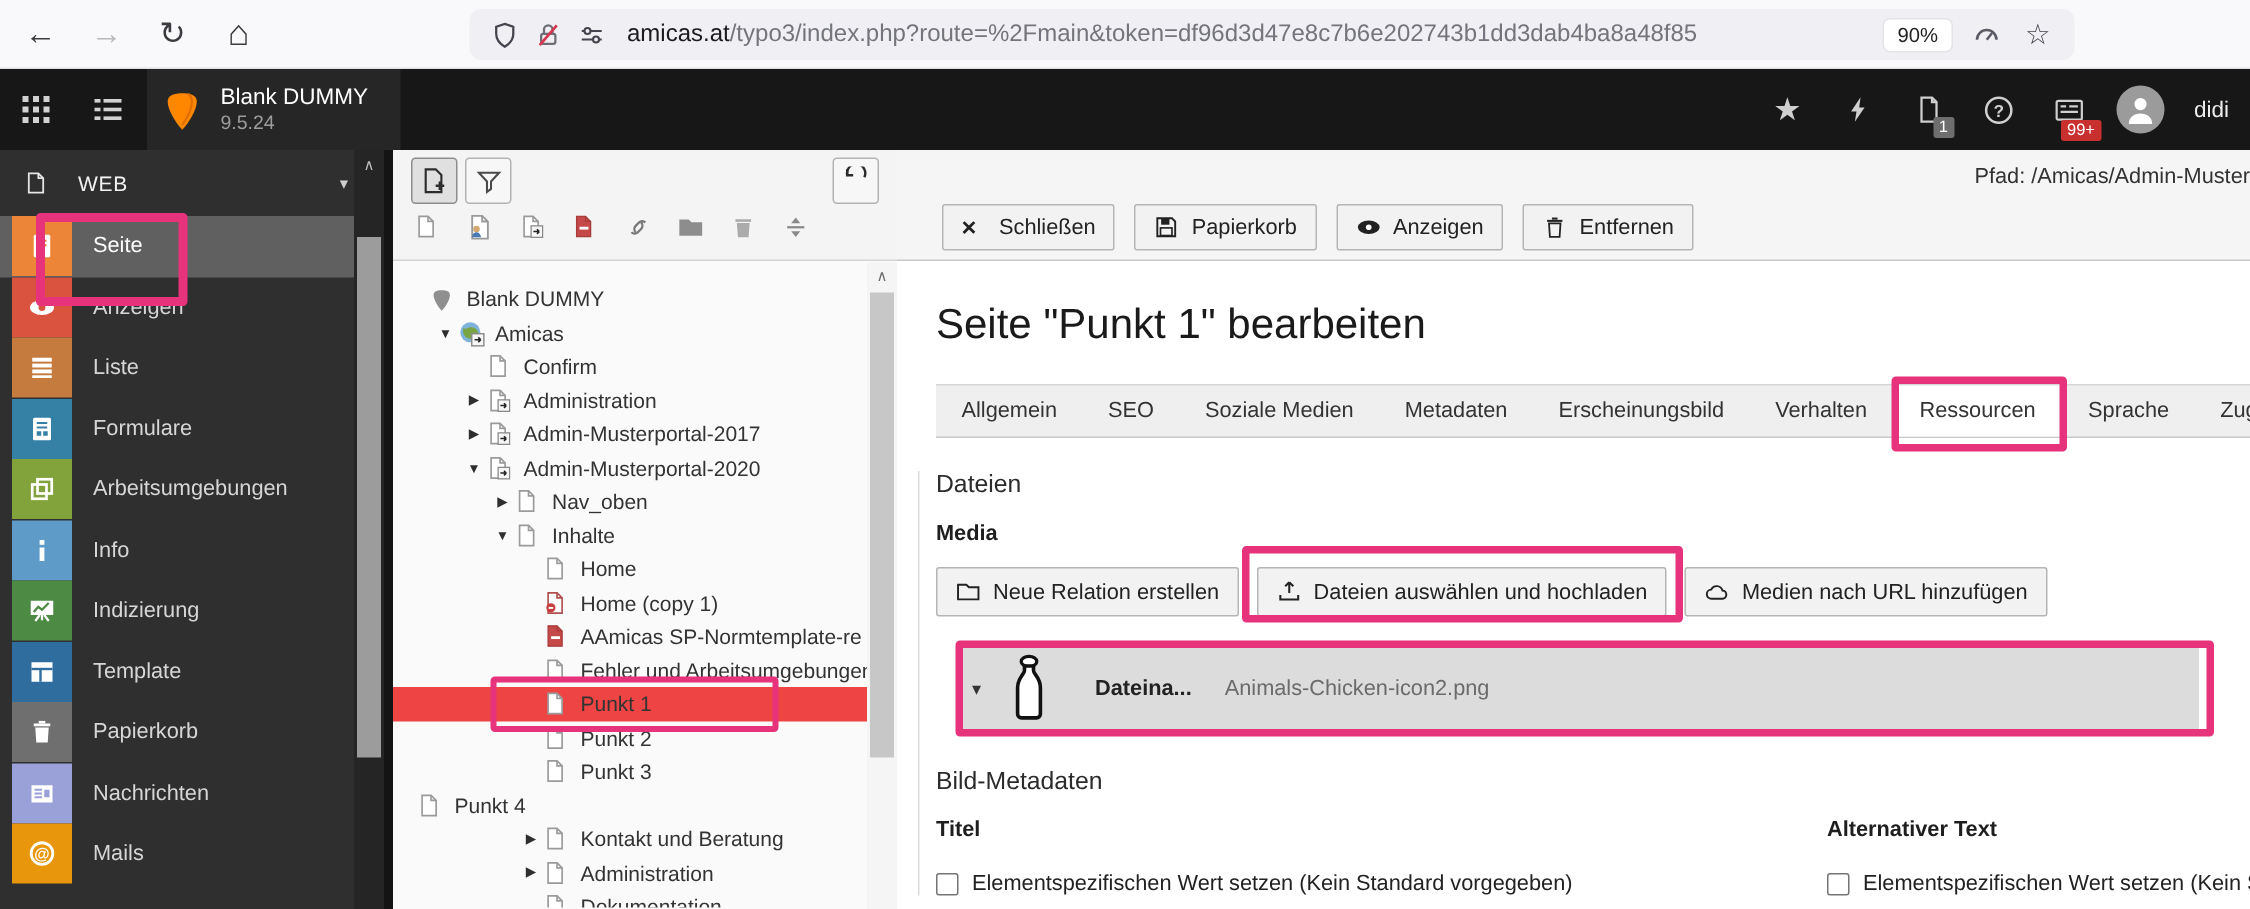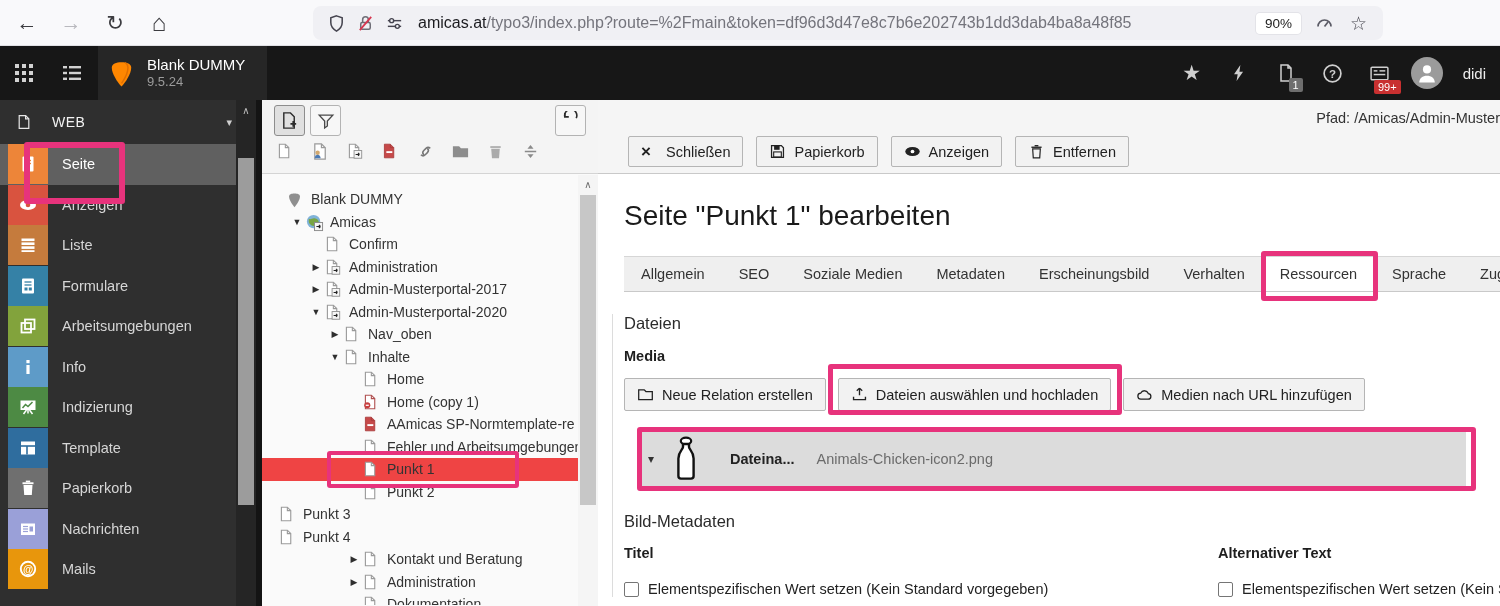--- a/index.html
+++ b/index.html
@@ -585,21 +585,21 @@
           <div class="tree-row" style="padding-left: 84px;">
             <span class="tcaret"></span>
             <span class="ticon">
               <svg width="17" height="18" viewBox="0 0 20 20">
                 <path d="M4 2h7l4 4v12H4z" fill="#fff" stroke="#9a9a9a" stroke-width="1.3"></path>
                 <path d="M11 2v4h4" fill="none" stroke="#9a9a9a" stroke-width="1.3"></path>
               </svg>
             </span>
             <span>Punkt 2</span>
           </div>
-          <div class="tree-row" style="">
+          <div class="tree-row" style="padding-left: 84px;">
             <span class="tcaret"></span>
             <span class="ticon">
               <svg width="17" height="18" viewBox="0 0 20 20">
                 <path d="M4 2h7l4 4v12H4z" fill="#fff" stroke="#9a9a9a" stroke-width="1.3"></path>
                 <path d="M11 2v4h4" fill="none" stroke="#9a9a9a" stroke-width="1.3"></path>
               </svg>
             </span>
             <span>Punkt 3</span>
           </div>
           <div class="tree-row" style="">

